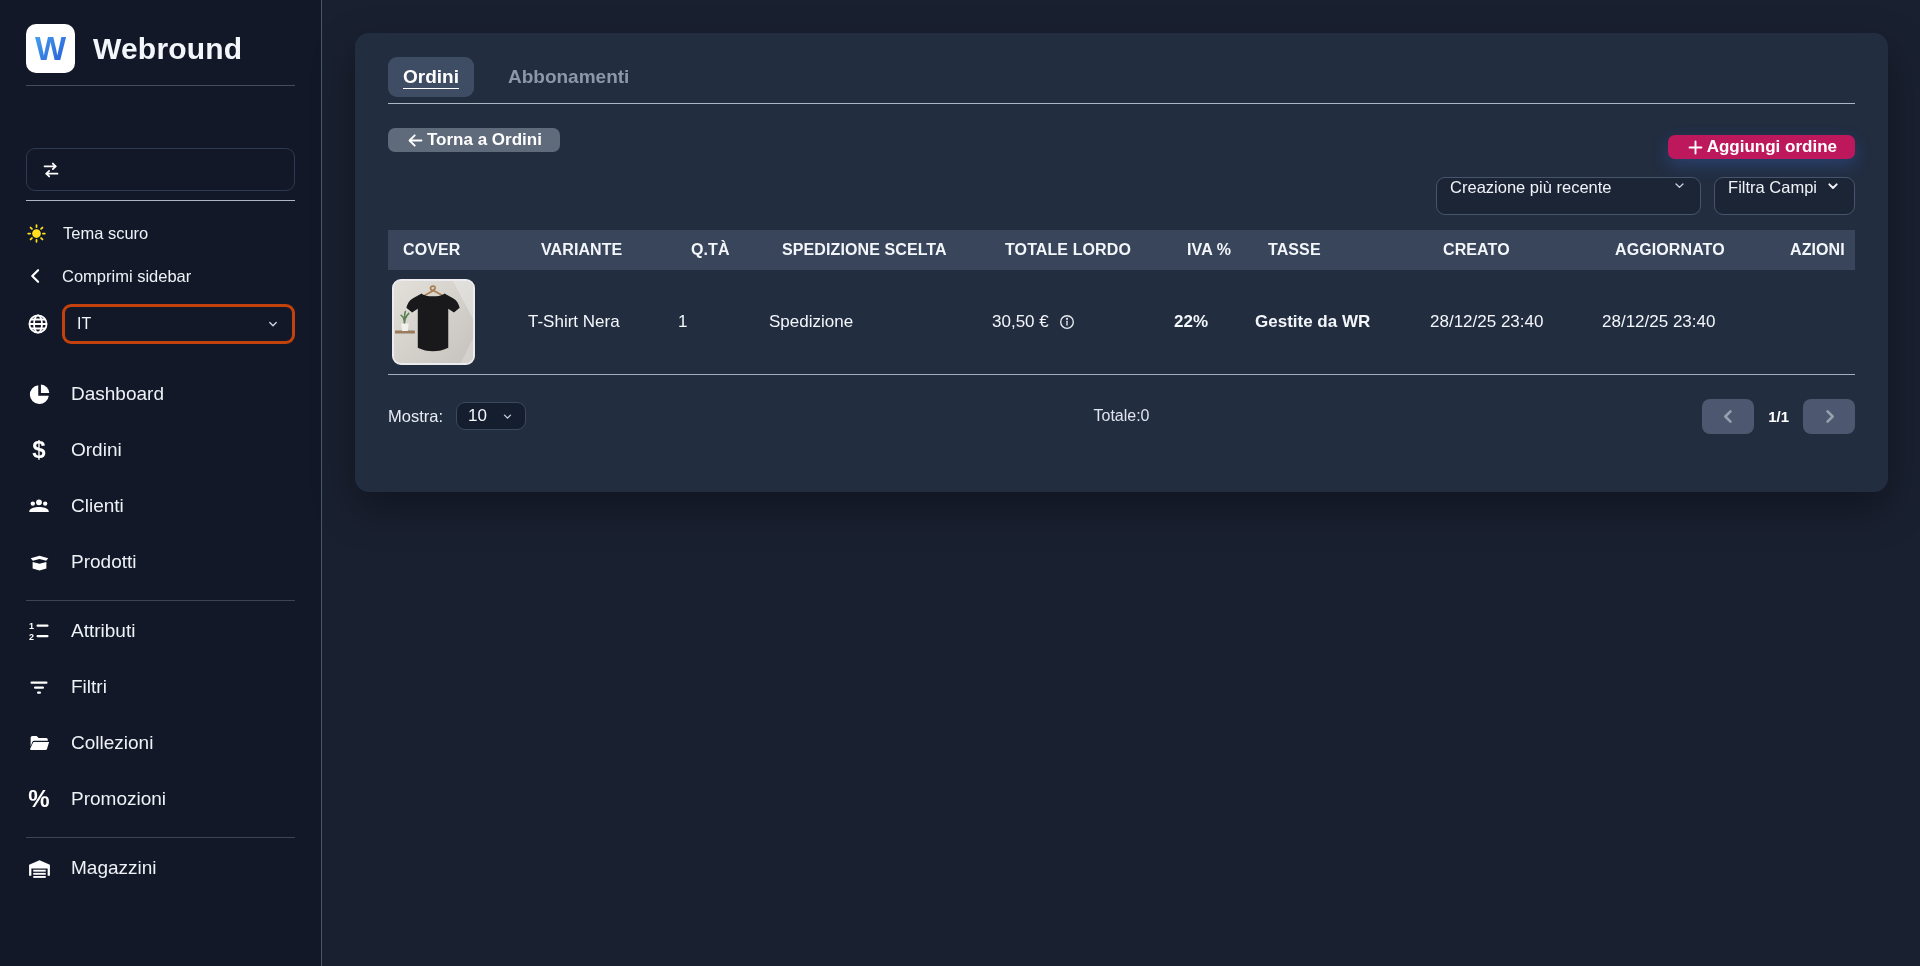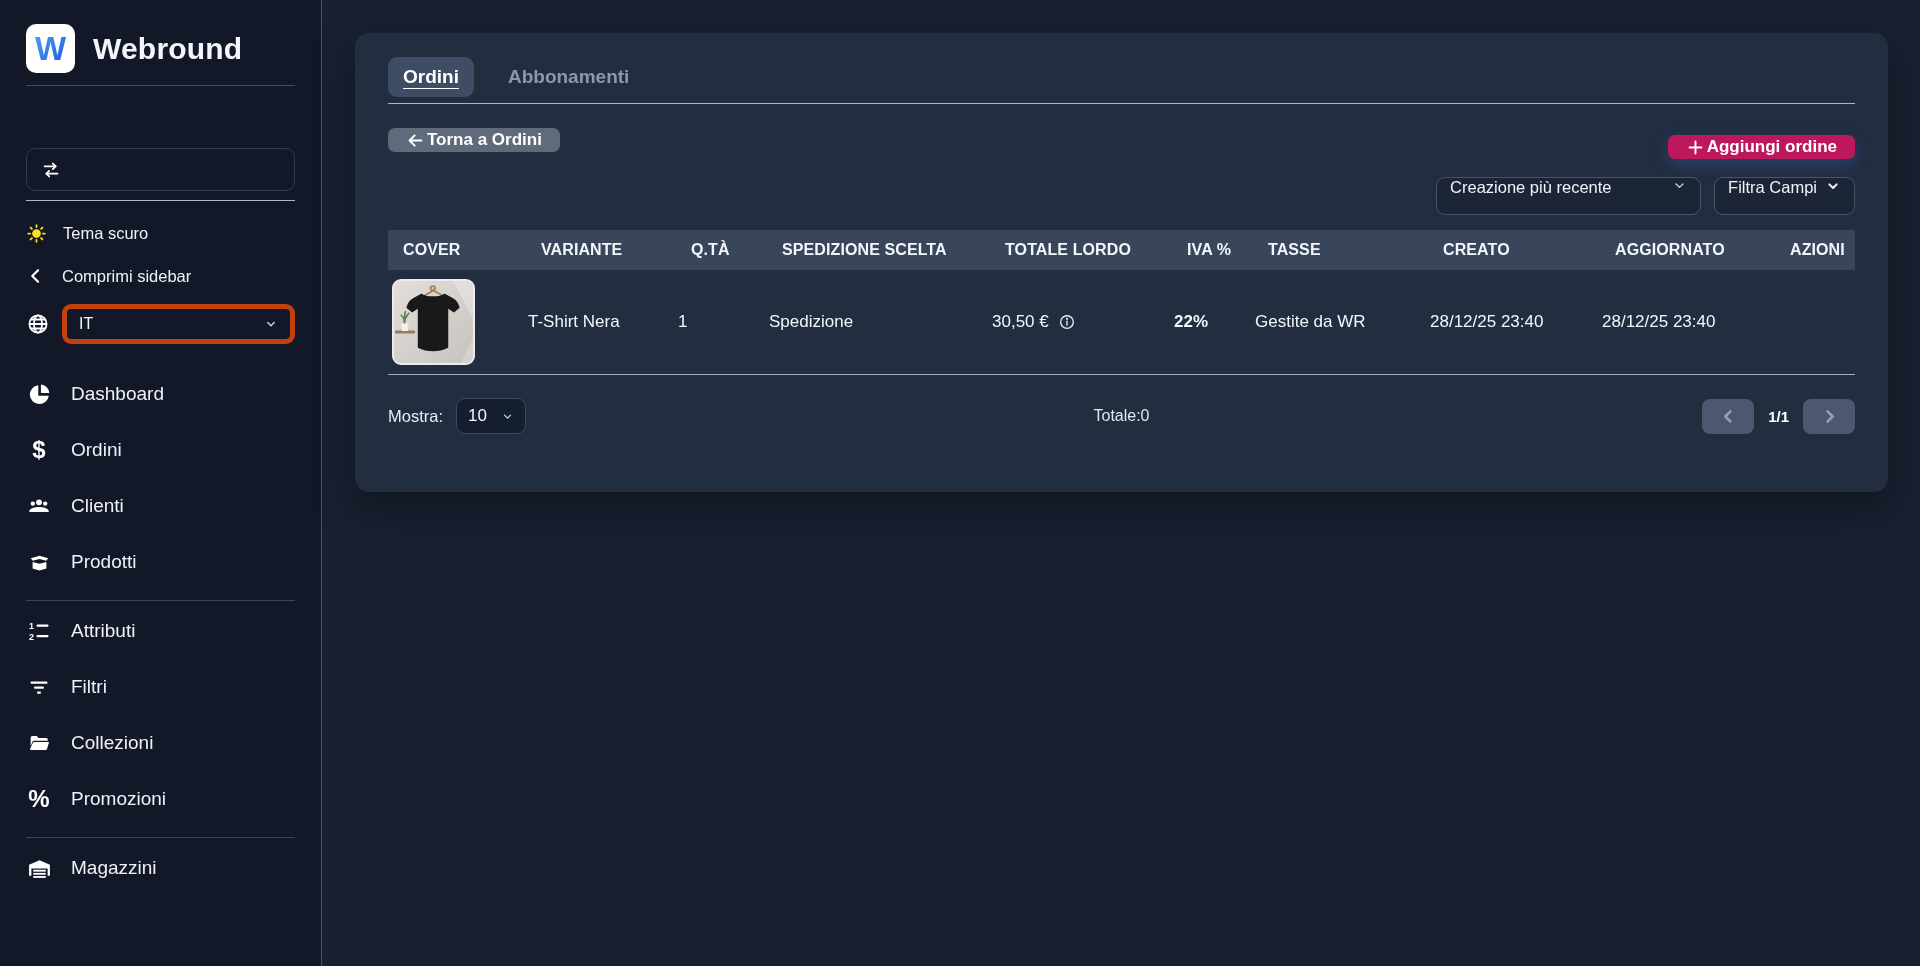--- a/index.html
+++ b/index.html
@@ -15,21 +15,21 @@
   .logo-box span { font-size:33px; font-weight:700; background:linear-gradient(135deg,#49a6f0,#2257d6); -webkit-background-clip:text; background-clip:text; color:transparent; }
   .app-name { font-size:30px; font-weight:700; letter-spacing:.2px; }
 
   .switch-box { margin-top:62px; height:43px; border:1px solid #2d3a52; border-radius:9px; display:flex; align-items:center; padding:0 13px; color:#eef2f7; cursor:pointer; }
   .bright-divider { margin-top:9px; border:none; border-top:1.8px solid rgba(214,223,238,.8); }
 
   .side-action { display:flex; align-items:center; gap:16px; margin-top:22px; font-size:16.5px; color:#eef2f7; cursor:pointer; }
   .side-action + .side-action { margin-top:22px; }
 
   .lang-row { display:flex; align-items:center; gap:12px; margin-top:18px; }
-  .lang-select { flex:1; height:40px; border:5px solid #c2410c; border-radius:9px; display:flex; align-items:center; justify-content:space-between; padding:0 12px; font-size:16px; cursor:pointer; }
+  .lang-select { flex:1; height:40px; border:3px solid #c2410c; border-radius:9px; display:flex; align-items:center; justify-content:space-between; padding:0 12px; font-size:16px; cursor:pointer; }
 
   nav.group { margin-top:28px; display:flex; flex-direction:column; gap:12px; }
   nav.group.tight { margin-top:8px; }
   .nav-item { display:flex; align-items:center; gap:19px; height:44px; font-size:19px; font-weight:500; color:#eef1f6; cursor:pointer; border-radius:8px; }
   .nav-ic { width:26px; display:flex; justify-content:center; align-items:center; }
   .glyph { font-size:24px; font-weight:700; color:#fff; line-height:1; }
   .group-divider { border:none; border-top:1.5px solid rgba(160,175,200,.3); margin-top:16px; }
 
   
   .main { flex:1; position:relative; background:#192030; }
@@ -55,21 +55,21 @@
   .thead { height:40px; background:#39455a; font-size:16px; font-weight:700; letter-spacing:.1px; padding:0 15px; }
   .th-qta, .td-qta { padding-left:11px; }
   .trow { height:105px; border-bottom:1.6px solid rgba(220,228,242,.7); font-size:17px; padding:0 2px; }
   .cell-money { display:flex; align-items:center; gap:9px; }
 
   .thumb { width:83px; height:86px; border:2px solid #ececf0; border-radius:9px; overflow:hidden; background:#d8d5d0; margin-left:2px; }
 
   .tfoot { height:82px; display:flex; align-items:center; position:relative; }
   .foot-left { display:flex; align-items:center; gap:13px; }
   .show-label { font-size:16.5px; color:#e8edf4; }
-  .page-size { width:70px; height:36px; background:#141e2e; border:1px solid #3b485e; border-radius:9px; display:flex; align-items:center; justify-content:space-between; padding:0 11px; font-size:17px; cursor:pointer; }
+  .page-size { width:70px; height:28px; background:#141e2e; border:1px solid #3b485e; border-radius:9px; display:flex; align-items:center; justify-content:space-between; padding:0 11px; font-size:17px; cursor:pointer; }
   .foot-total { position:absolute; left:50%; transform:translateX(-50%); font-size:16px; color:#dfe5ee; }
   .foot-right { margin-left:auto; display:flex; align-items:center; gap:14px; }
   .page-btn { width:52px; height:35px; background:#4d5870; border:none; border-radius:8px; display:flex; align-items:center; justify-content:center; cursor:pointer; }
   .page-ind { font-size:15px; font-weight:700; color:#ffffff; }
 
   svg.ic { display:block; }
 </style>
 </head>
 <body>
 
@@ -301,21 +301,21 @@
           <div>Spedizione</div>
           <div class="cell-money">
             <span>30,50 €</span>
             <svg class="ic" width="18" height="18" viewBox="0 0 24 24" fill="none" stroke="#e8edf4" stroke-width="1.8" stroke-linecap="round">
               <circle cx="12" cy="12" r="8.4"></circle>
                 <path d="M12 11v5"></path>
                 <circle cx="12" cy="7.8" r="0.6" fill="#e8edf4"></circle>
             </svg>
           </div>
           <div style="font-weight:700;">22%</div>
-          <div style="font-weight:400;">Gestite da WR</div>
+          <div style="font-weight:700;">Gestite da WR</div>
           <div>28/12/25 23:40</div>
           <div>28/12/25 23:40</div>
           <div></div>
         </div>
 
         <div class="tfoot">
           <div class="foot-left">
             <span class="show-label">Mostra:</span>
             <div class="page-size">
               <span>10</span>

